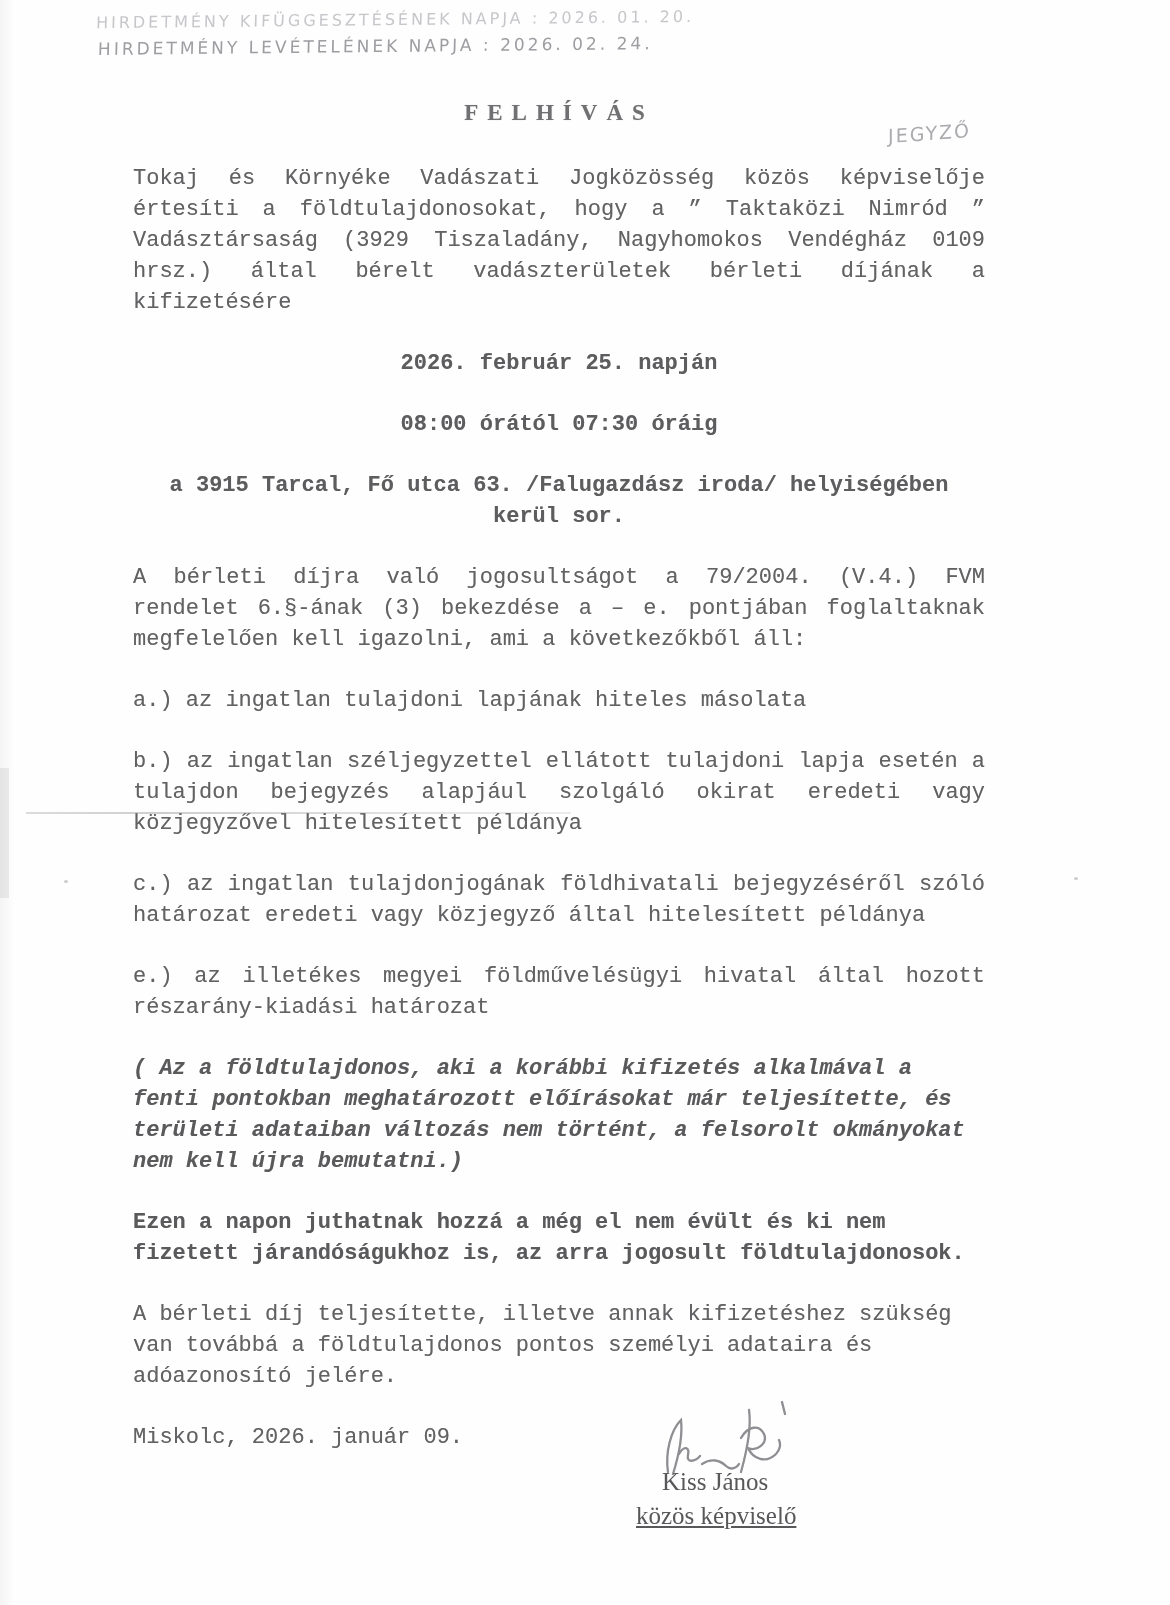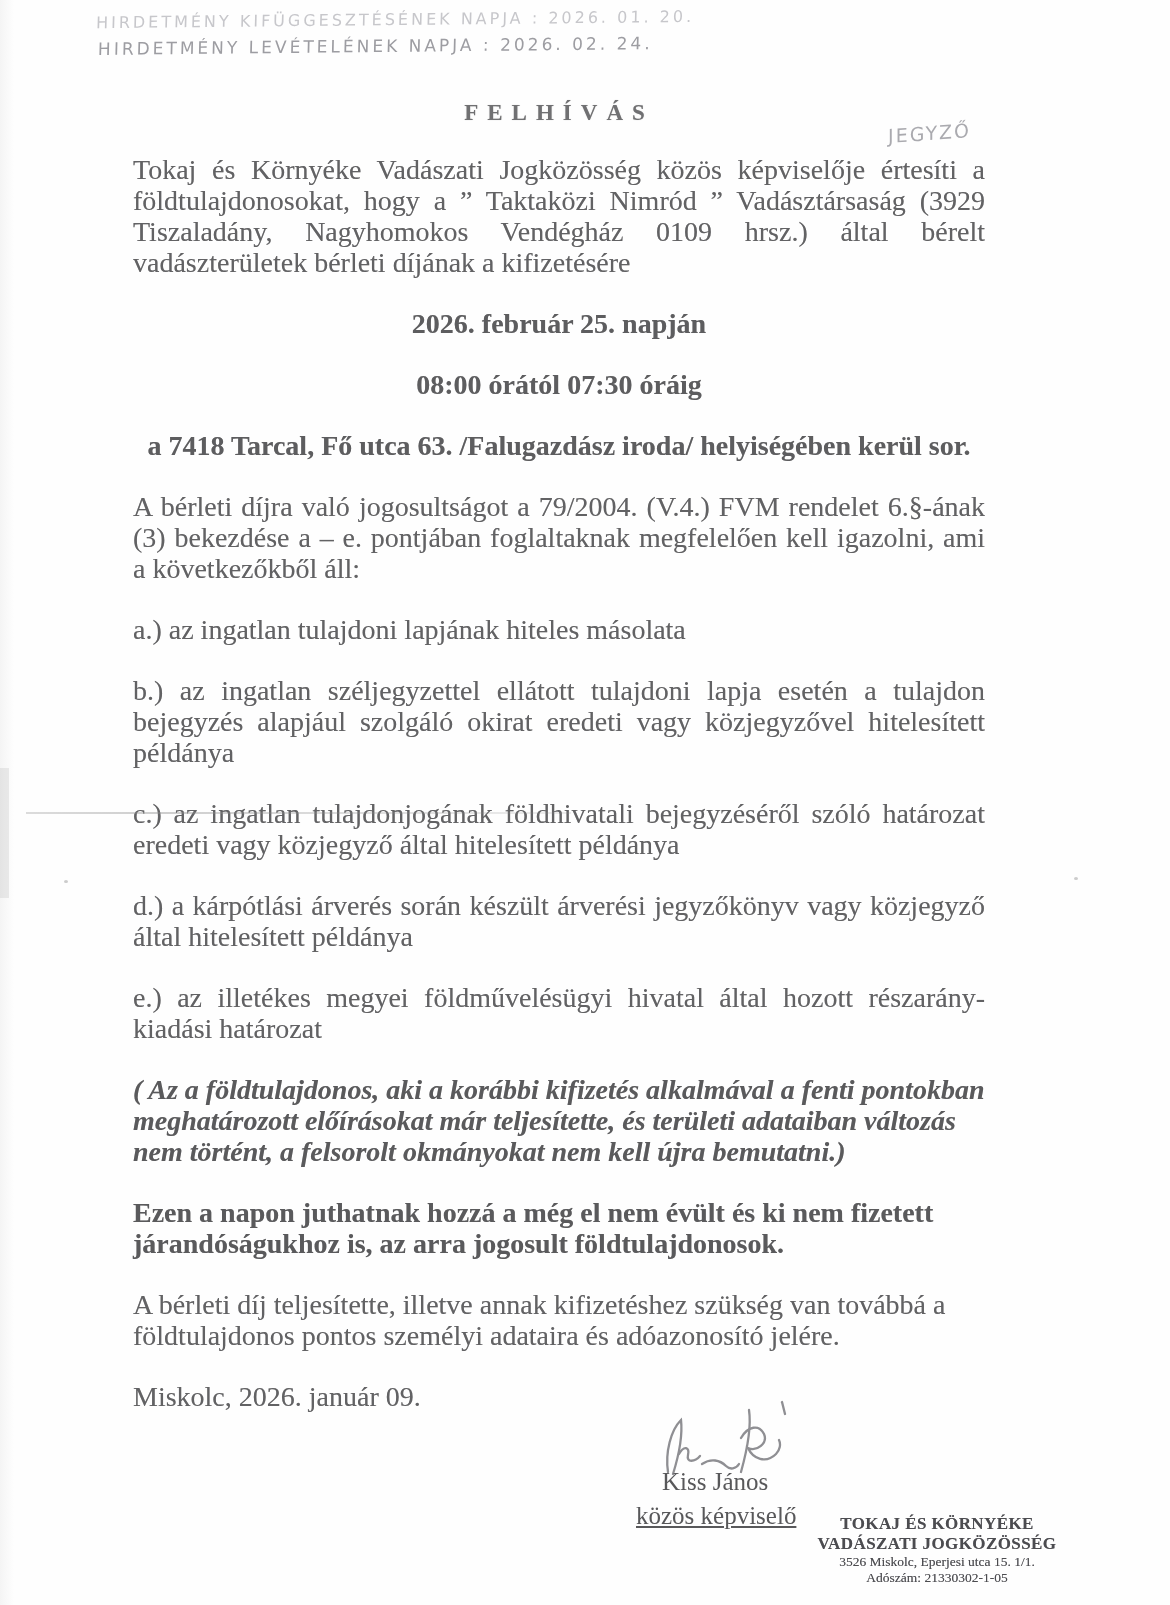--- a/index.html
+++ b/index.html
@@ -33,23 +33,24 @@
   
   .title{
     position:absolute;left:133px;top:100px;width:852px;
     text-align:center;
     font-size:23px;font-weight:700;letter-spacing:9px;
     color:#707072;
     text-shadow:0 0 1px rgba(110,110,110,0.35);
   }
   
   .flow{
-    position:absolute;left:133px;top:154px;width:852px;
-    font-size:28px;line-height:31px;color:#626264;
+    position:absolute;left:133px;top:163px;width:852px;
+    font-size:22px;line-height:31px;color:#626264;
     text-shadow:0 0 0.5px rgba(100,100,100,0.4);
+    font-family:Liberation Mono, monospace;
   }
   .flow p{margin:0 0 30px 0;}
   .just{text-align:justify;}
   .center-b{
     text-align:center;font-weight:700;color:#5d5d5f;
   }
   .italic-note{
     font-weight:700;font-style:italic;color:#5a5a5c;
   }
   .bold-note{font-weight:700;color:#5a5a5c;}
@@ -87,28 +88,27 @@
   <div class="hw hw2">HIRDETMÉNY LEVÉTELÉNEK NAPJA : 2026. 02. 24.</div>
 
   <div class="title">FELHÍVÁS</div>
   <div class="jegyzo">JEGYZŐ</div>
 
   <div class="flow">
     <p class="just">Tokaj és Környéke Vadászati Jogközösség közös képviselője értesíti a földtulajdonosokat, hogy a ” Taktaközi Nimród ” Vadásztársaság (3929 Tiszaladány, Nagyhomokos Vendégház 0109 hrsz.) által bérelt vadászterületek bérleti díjának a kifizetésére</p>
 
     <p class="center-b">2026. február 25. napján</p>
     <p class="center-b">08:00 órától 07:30 óráig</p>
-    <p class="center-b">a  7418 Tarcal, Fő utca 63. /Falugazdász iroda/ helyiségében kerül sor.</p>
+    <p class="center-b">a  3915 Tarcal, Fő utca 63. /Falugazdász iroda/ helyiségében kerül sor.</p>
 
     <p class="just">A bérleti díjra való jogosultságot a 79/2004. (V.4.) FVM rendelet 6.§-ának (3) bekezdése a – e. pontjában foglaltaknak megfelelően kell igazolni, ami a következőkből áll:</p>
 
     <p class="just">a.) az ingatlan tulajdoni lapjának hiteles másolata</p>
     <p class="just">b.) az ingatlan széljegyzettel ellátott tulajdoni lapja esetén a tulajdon bejegyzés alapjául szolgáló okirat eredeti vagy közjegyzővel hitelesített példánya</p>
     <p class="just">c.) az ingatlan tulajdonjogának földhivatali bejegyzéséről szóló határozat eredeti vagy közjegyző által hitelesített példánya</p>
-    <p class="just">d.) a kárpótlási árverés során készült árverési jegyzőkönyv vagy közjegyző által hitelesített példánya</p>
     <p class="just">e.) az illetékes megyei földművelésügyi hivatal által hozott részarány-kiadási határozat</p>
 
     <p class="italic-note">( Az a földtulajdonos, aki a korábbi kifizetés alkalmával a fenti pontokban meghatározott előírásokat már teljesítette, és területi adataiban változás nem történt, a felsorolt okmányokat nem kell újra bemutatni.)</p>
 
     <p class="bold-note">Ezen a napon juthatnak hozzá a még el nem évült és ki nem fizetett járandóságukhoz is, az arra jogosult földtulajdonosok.</p>
 
     <p>A bérleti díj teljesítette, illetve annak kifizetéshez szükség van továbbá a földtulajdonos pontos személyi adataira és adóazonosító jelére.</p>
 
     <p>Miskolc, 2026. január 09.</p>
   </div>
@@ -120,26 +120,20 @@
         <path d="M27,58 c5,-9 11,-7 9,1 c-2,8 7,7 12,1"></path>
         <path d="M50,68 c9,-6 18,-4 24,2 c4,4 10,3 13,-2"></path>
         <path d="M97,14 C100,34 94,58 89,76"></path>
         <path d="M89,42 C96,30 107,28 112,38 C116,47 105,56 96,52 C101,63 114,68 124,58 C128,54 129,48 127,44"></path>
         <path d="M130,6 l3,12"></path>
       </g>
     </svg>
     <div class="sig-name">Kiss János</div>
     <div class="sig-role">közös képviselő</div>
 
-    <div class="stamp">
-      <div class="stamp-l1">TOKAJ ÉS KÖRNYÉKE</div>
-      <div class="stamp-l2">VADÁSZATI JOGKÖZÖSSÉG</div>
-      <div class="stamp-l3">3526 Miskolc, Eperjesi utca 15. 1/1.</div>
-      <div class="stamp-l4">Adószám: 21330302-1-05</div>
-    </div>
   </div>
 
   <div class="artifact-line"></div>
   <div class="edge-shade"></div>
   <div class="speck speck1"></div>
   <div class="speck speck2"></div>
 
 </div>
 
 </body></html>

